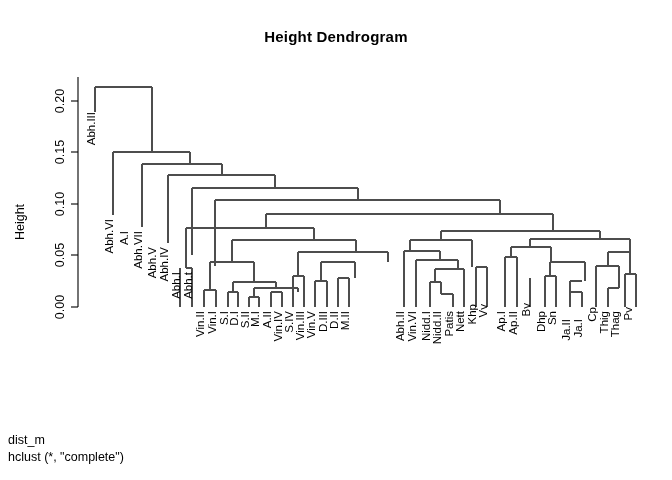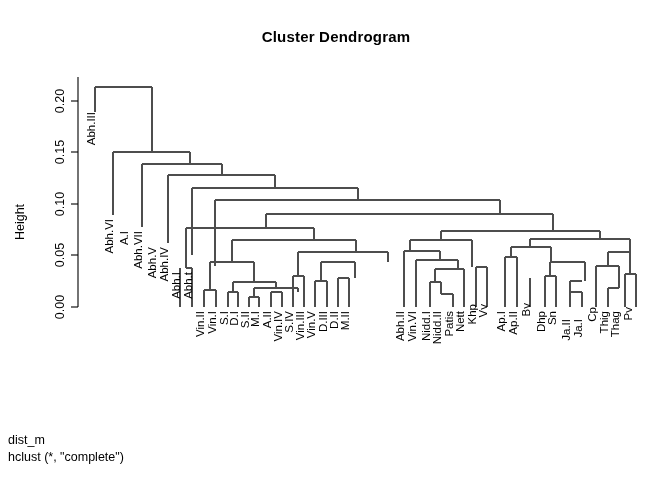--- a/index.html
+++ b/index.html
@@ -50,21 +50,21 @@
     font-size:11.5px;
     font-family:"Liberation Sans", sans-serif;
     fill:#000;
   }
 </style>
 </head>
 <body>
 
 <div id="root">
 
-  <div id="title">Cluster Dendrogram</div>
+  <div id="title">Height Dendrogram</div>
 
   <div id="ylab">Height</div>
 
   <svg width="672" height="480">
 
     <g stroke="#000" stroke-width="1.1" fill="none">
       <line x1="78" y1="77" x2="78" y2="307"></line>
       <line x1="71" y1="101" x2="78" y2="101"></line>
       <line x1="71" y1="152" x2="78" y2="152"></line>
       <line x1="71" y1="204" x2="78" y2="204"></line>

